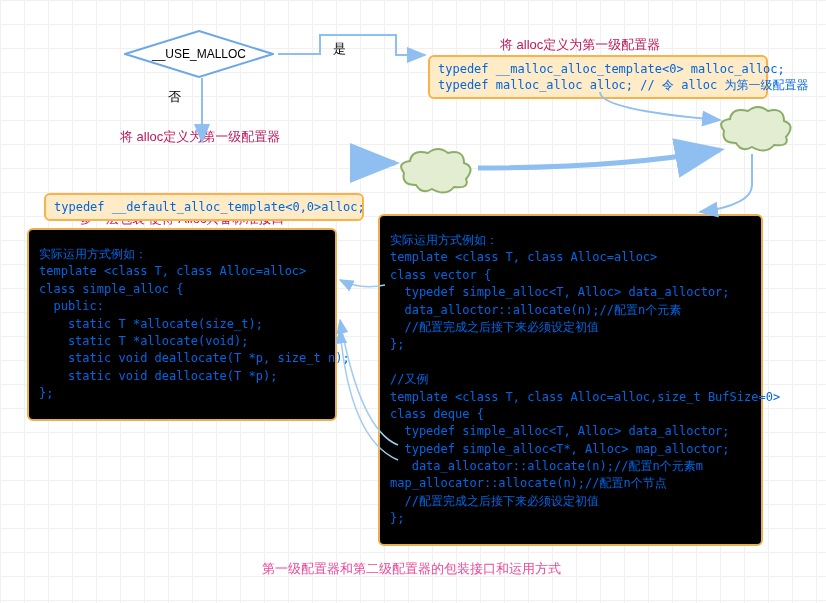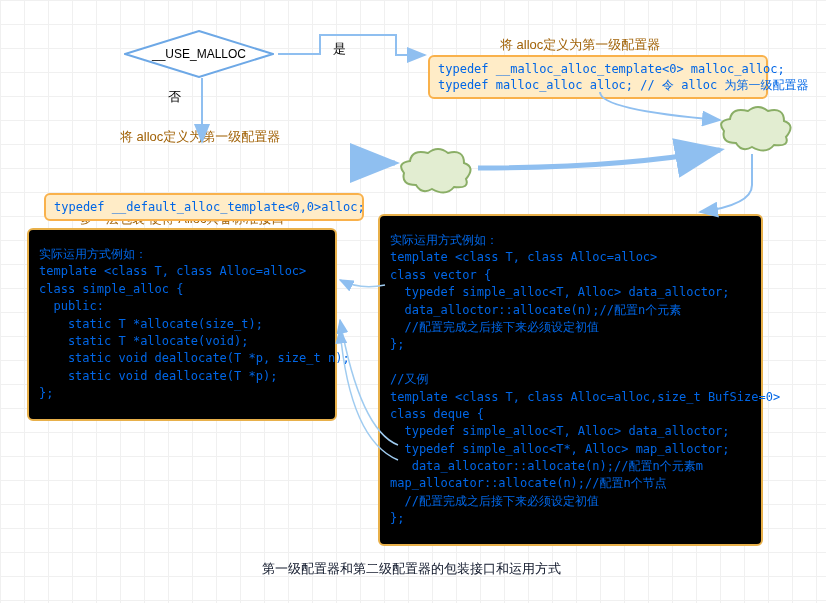--- a/index.html
+++ b/index.html
@@ -22,21 +22,21 @@
     width: 150px; height: 48px;
     left: 124px; top: 30px;
   }
   .diamond svg { position:absolute; inset:0; }
   .diamond-label {
     position:absolute; inset:0;
     display:flex; align-items:center; justify-content:center;
     font-size:12px; color:#000;
   }
   .edge-label { position:absolute; font-size:13px; color:#000; }
-  .caption { position:absolute; font-size:13px; color:#a16207; white-space:nowrap; }
+  .caption { position:absolute; font-size:13px; color:#be185d; white-space:nowrap; }
   .box {
     position:absolute;
     background:#FFECC7;
     border:2px solid #F9B14B;
     border-radius:6px;
     padding:4px 8px;
     color:#0066E6;
     font-size:12px;
     line-height:1.35;
     white-space:pre;
@@ -58,21 +58,21 @@
     position:absolute;
     width:80px; height:52px;
   }
   .arrow { position:absolute; }
   .footer-caption {
     position:absolute;
     left:0; right:3px;
     bottom:25px;
     text-align:center;
     font-size:13px;
-    color:#0f172a;
+    color:#ec4899;
   }
 </style>
 </head>
 <body>
 
 <div class="diamond">
   <svg viewBox="0 0 150 48">
     <polygon points="75,1 149,24 75,47 1,24" fill="#ffffff" stroke="#6da8e6" stroke-width="2"></polygon>
   </svg>
   <div class="diamond-label">__USE_MALLOC</div>

